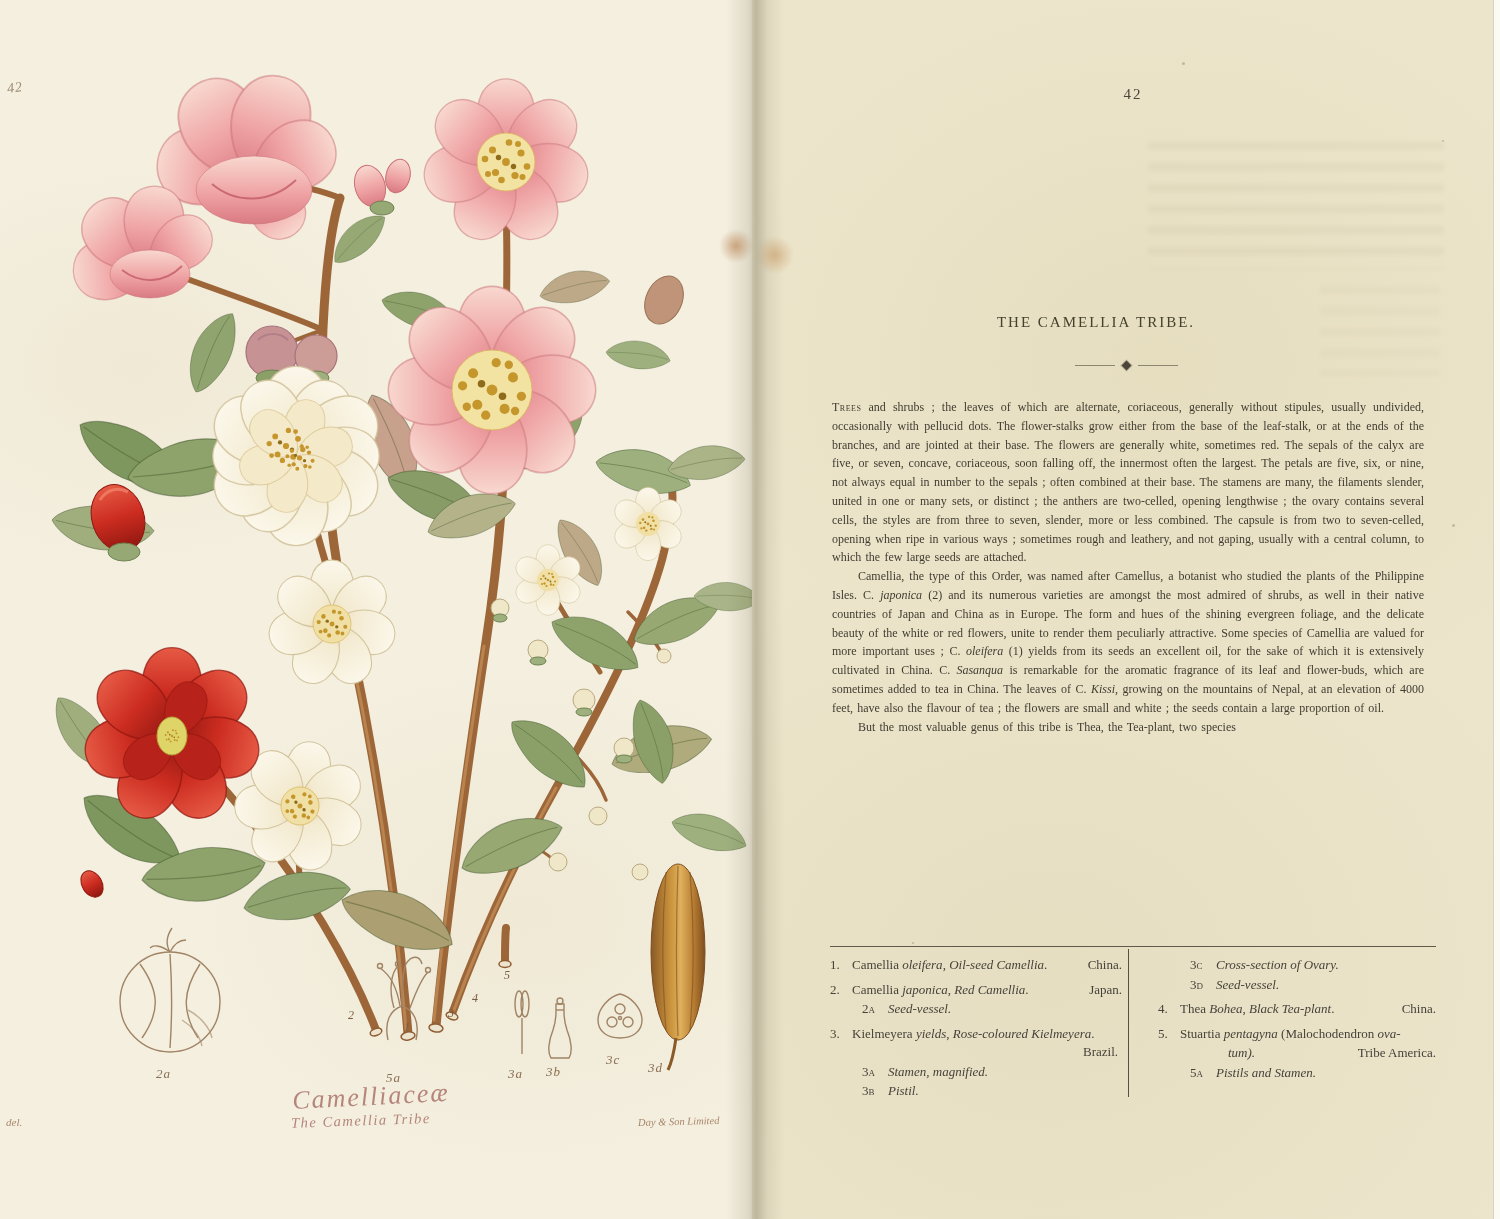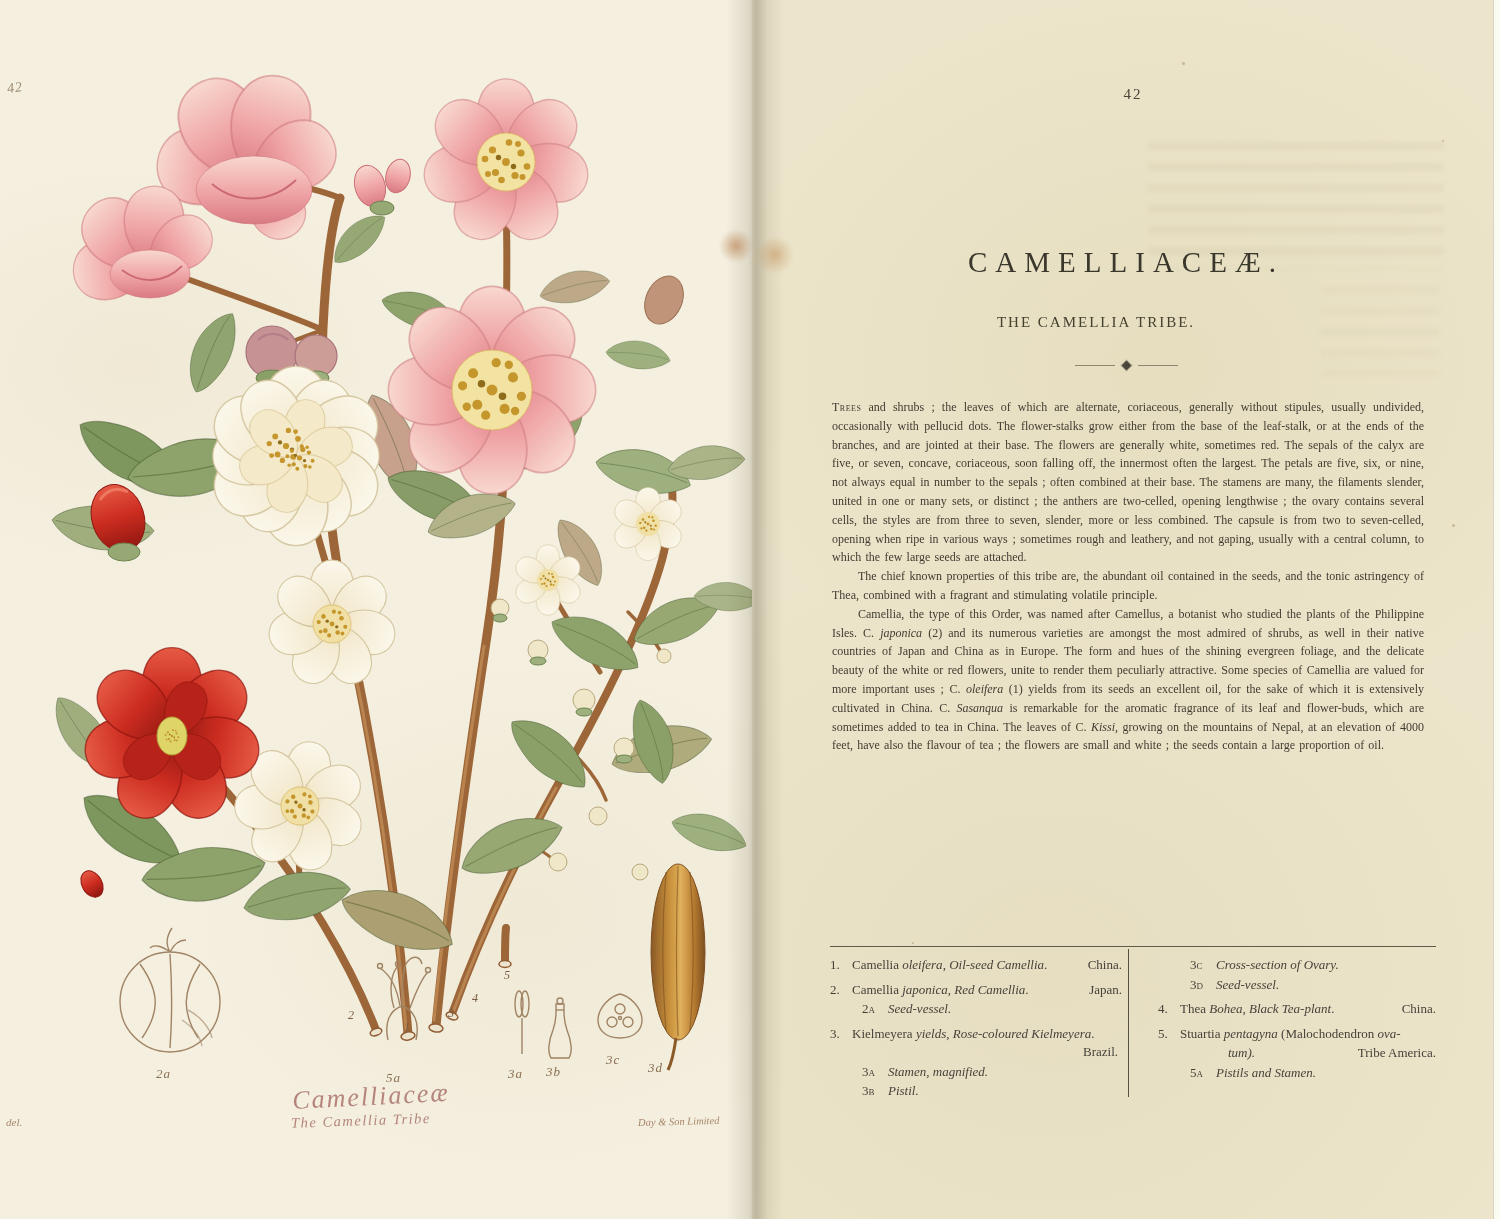--- a/index.html
+++ b/index.html
@@ -448,32 +448,31 @@
     </div>
     <span class="printer">Day &amp; Son Limited</span>
     <span class="corner-mark">del.</span>
   </div>
 
   <div class="page-right">
     <div class="ghost ghost-top" style="left:396px;top:142px;width:296px;height:128px;"></div>
     <div class="ghost ghost-side" style="left:568px;top:286px;width:120px;height:90px;"></div>
 
     <div class="folio">42</div>
-    <h1 class="title">CAMELLIACEÆ.</h1>
     <h2 class="subtitle">THE CAMELLIA TRIBE.</h2>
     <div class="ornament">
       <span class="orn-line"></span>
       <span class="orn-diamond"></span>
       <span class="orn-line"></span>
     </div>
 
     <div class="body-text">
       <p class="first"><span class="sc">Trees</span><span> and shrubs ; the leaves of which are alternate, coriaceous, generally without stipules, usually undivided, occasionally with pellucid dots.  The flower-stalks grow either from the base of the leaf-stalk, or at the ends of the branches, and are jointed at their base.  The flowers are generally white, sometimes red.  The sepals of the calyx are five, or seven, concave, coriaceous, soon falling off, the innermost often the largest.  The petals are five, six, or nine, not always equal in number to the sepals ; often combined at their base.  The stamens are many, the filaments slender, united in one or many sets, or distinct ; the anthers are two-celled, opening lengthwise ; the ovary contains several cells, the styles are from three to seven, slender, more or less combined.  The capsule is from two to seven-celled, opening when ripe in various ways ; sometimes rough and leathery, and not gaping, usually with a central column, to which the few large seeds are attached.</span></p>
-      <p><span>The chief known properties of this tribe are, the abundant oil contained in the seeds, and the tonic astringency of Thea, combined with a fragrant and stimulating volatile principle.</span></p>
       <p><span>Camellia, the type of this Order, was named after Camellus, a botanist who studied the plants of the Philippine Isles.  C. </span><i>japonica</i><span> (2) and its numerous varieties are amongst the most admired of shrubs, as well in their native countries of Japan and China as in Europe.  The form and hues of the shining evergreen foliage, and the delicate beauty of the white or red flowers, unite to render them peculiarly attractive.  Some species of Camellia are valued for more important uses ; C. </span><i>oleifera</i><span> (1) yields from its seeds an excellent oil, for the sake of which it is extensively cultivated in China.  C. </span><i>Sasanqua</i><span> is remarkable for the aromatic fragrance of its leaf and flower-buds, which are sometimes added to tea in China.  The leaves of C. </span><i>Kissi</i><span>, growing on the mountains of Nepal, at an elevation of 4000 feet, have also the flavour of tea ; the flowers are small and white ; the seeds contain a large proportion of oil.</span></p>
+      <p><span>But the most valuable genus of this tribe is Thea, the Tea-plant, two species</span></p>
     </div>
 
     <div class="legend">
       <hr class="legend-rule">
       <div class="legend-cols">
         <div class="leg-divider"></div>
         <div class="leg-left">
           <div class="row item">
             <span class="lnum">1.</span>
             <span class="lentry"><span>Camellia </span><i>oleifera</i><span>, </span><i>Oil-seed Camellia</i><span>.</span></span>

